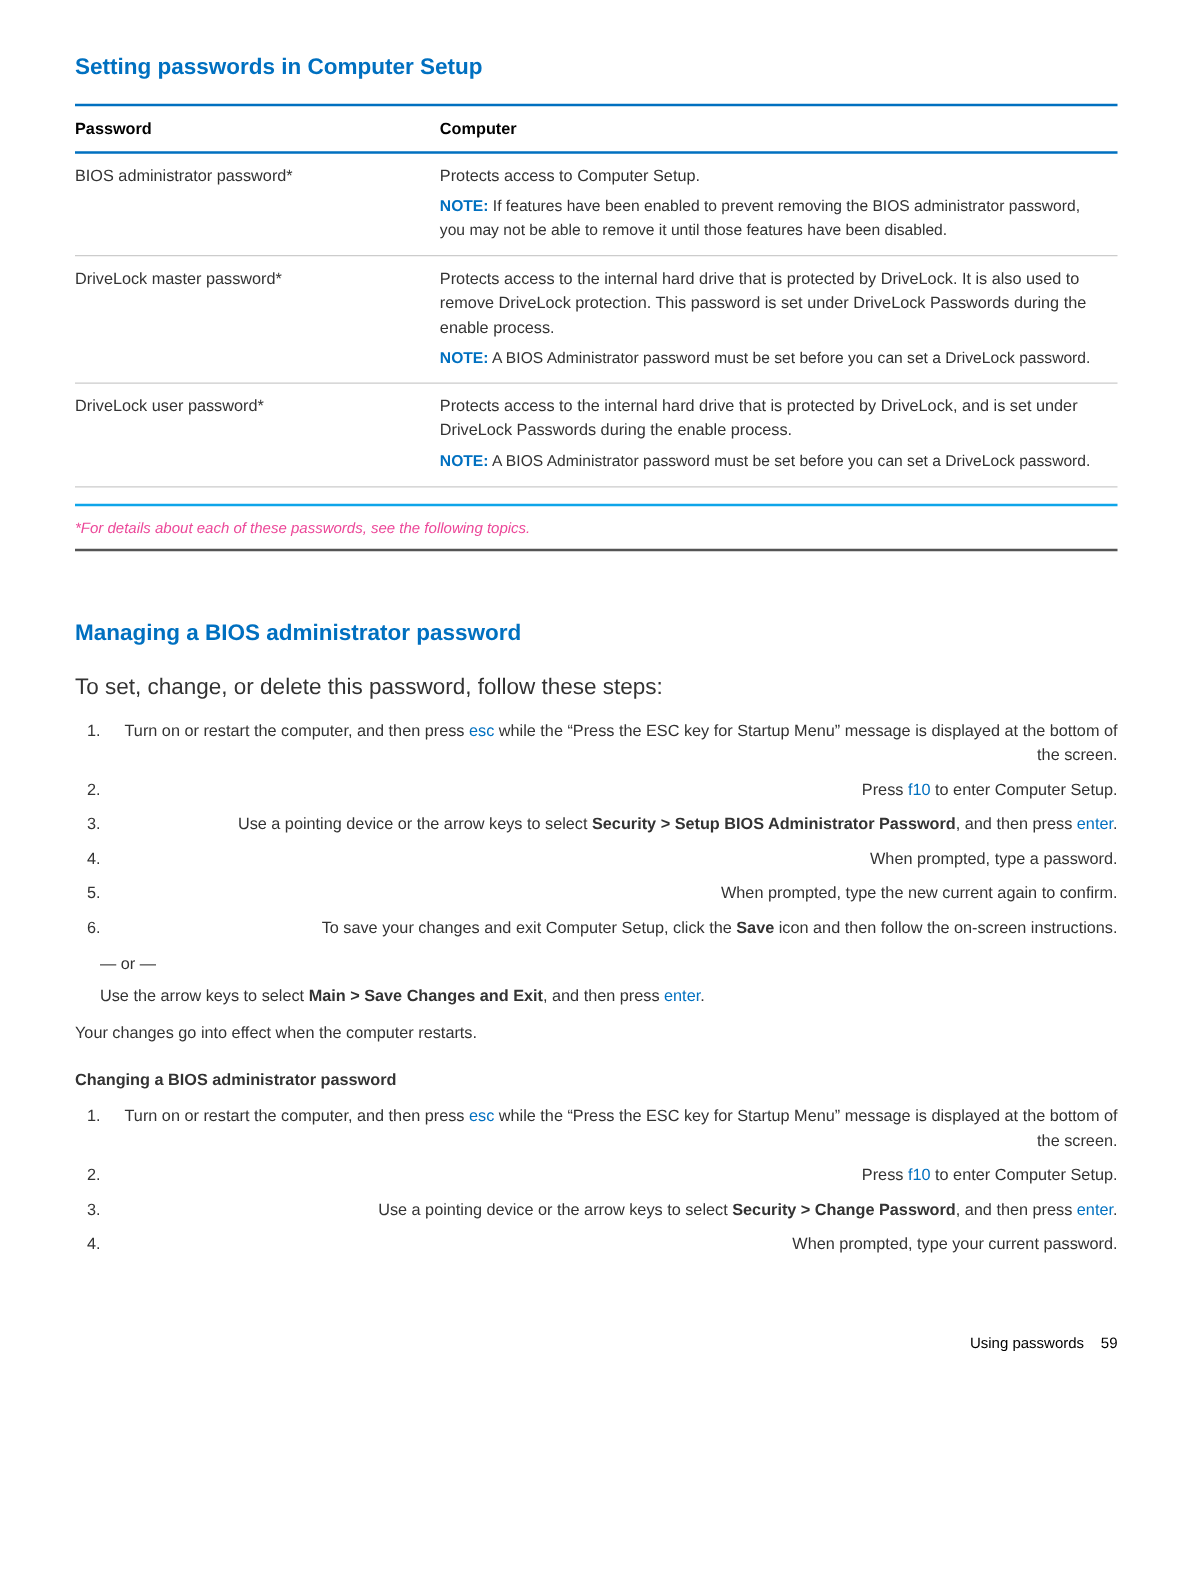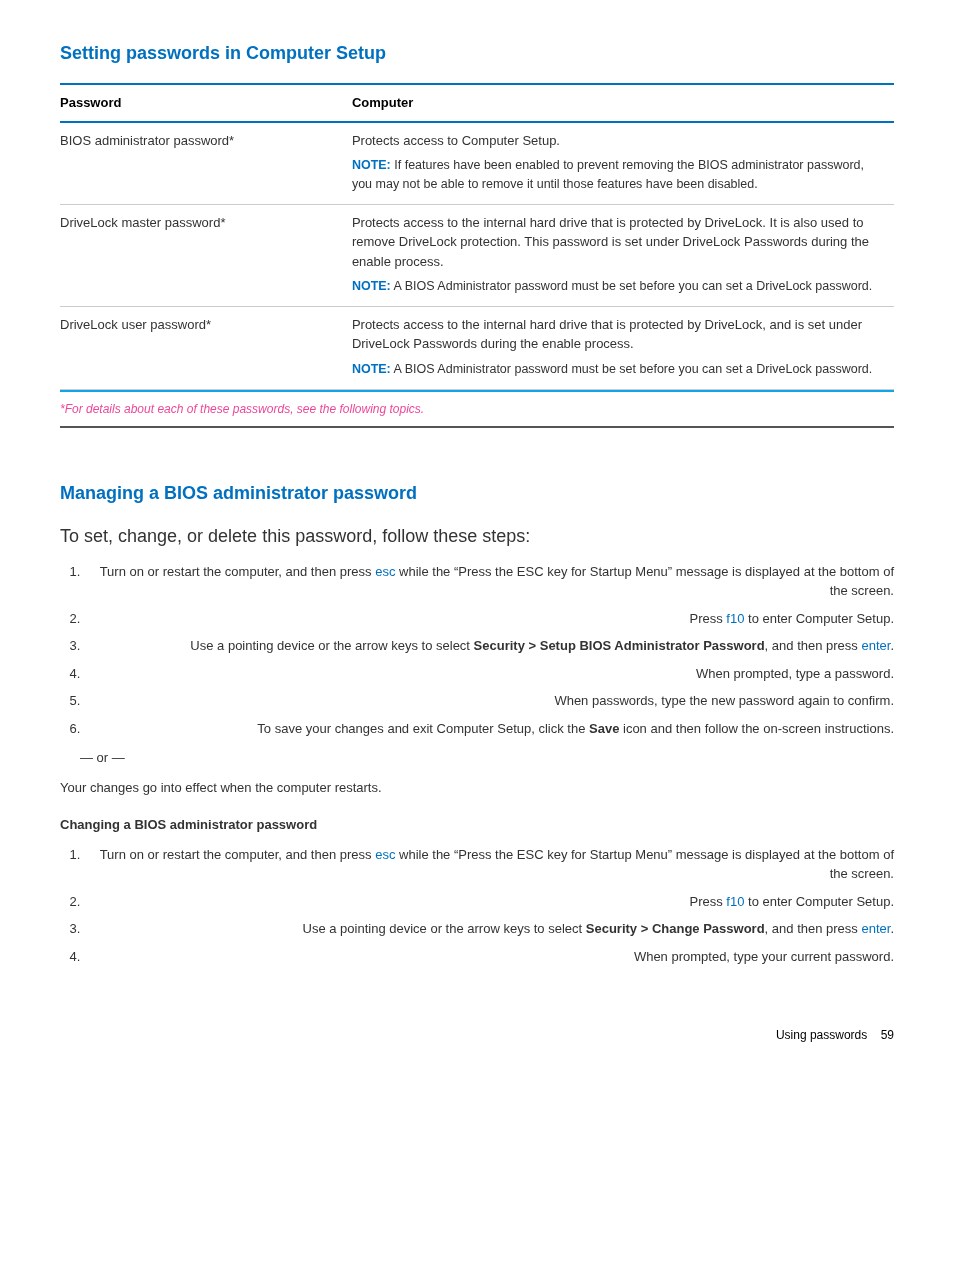--- a/index.html
+++ b/index.html
@@ -19,21 +19,21 @@
     h2.section-title {
       color: #0070c0;
       font-size: 18px;
       font-weight: bold;
       margin-bottom: 16px;
     }
     
     .password-table {
       width: 100%;
       border-collapse: collapse;
-      margin-bottom: 0;
+      margin-bottom: 13px;
     }
     .password-table thead tr {
       border-bottom: 2px solid #0070c0;
     }
     .password-table th {
       text-align: left;
       font-weight: bold;
       font-size: 13px;
       padding: 8px 12px 8px 0;
       color: #000;
@@ -197,29 +197,30 @@
     <li>
       Press <span class="link-blue">f10</span> to enter Computer Setup.
     </li>
     <li>
       Use a pointing device or the arrow keys to select <span class="bold">Security &gt; Setup BIOS Administrator Password</span>, and then press <span class="link-blue">enter</span>.
     </li>
     <li>
       When prompted, type a password.
     </li>
     <li>
-      When passwords, type the new password again to confirm.
+      When prompted, type the new current again to confirm.
     </li>
     <li>
       To save your changes and exit Computer Setup, click the <span class="bold">Save</span> icon and then follow the on-screen instructions.
     </li>
   </ol>
 
   <div class="or-block">
     <p class="or-line">— or —</p>
+    <p>Use the arrow keys to select <span class="bold">Main &gt; Save Changes and Exit</span>, and then press <span class="link-blue">enter</span>.</p>
   </div>
 
   <p class="effect-text">Your changes go into effect when the computer restarts.</p>
 
   <p class="subsection-title">Changing a BIOS administrator password</p>
 
   <ol class="steps">
     <li>
       Turn on or restart the computer, and then press <span class="link-blue">esc</span> while the “Press the ESC key for Startup Menu” message is displayed at the bottom of the screen.
     </li>

